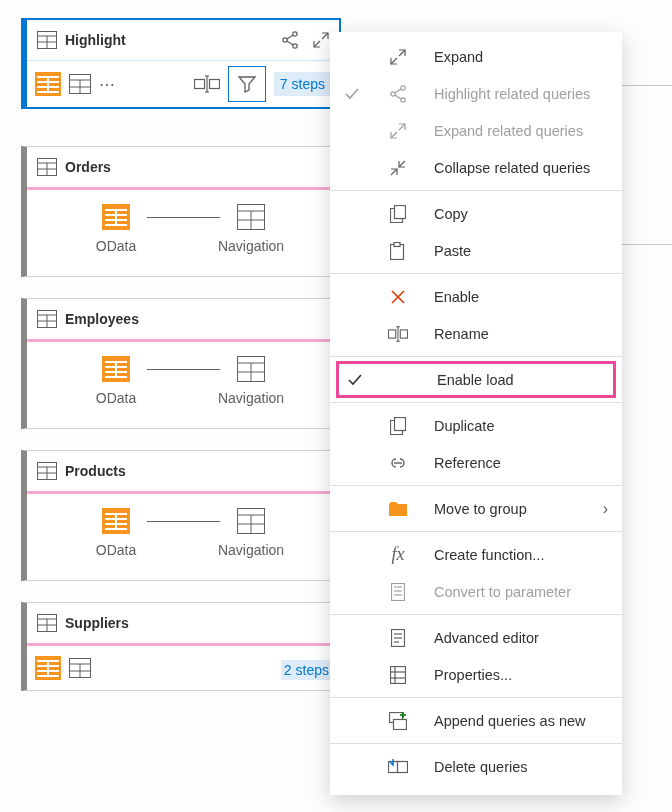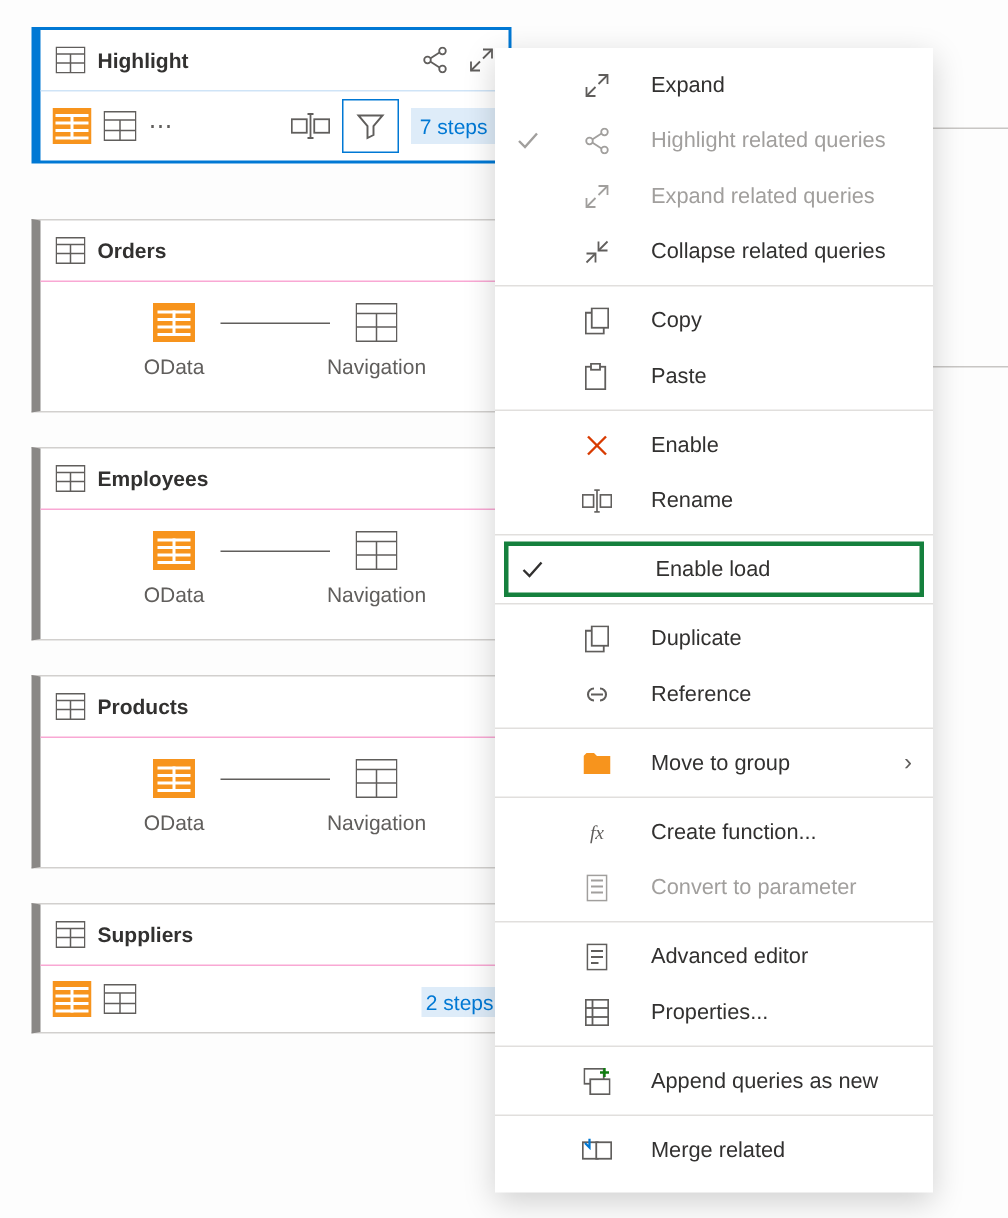--- a/index.html
+++ b/index.html
@@ -46,21 +46,21 @@
     margin-left: 8px;
     flex: 1;
   }
   .card-header .hicons {
     display: flex;
     gap: 14px;
     align-items: center;
   }
   .card-body {
     height: 86px;
-    border-top: 1px solid #f9a8d4;
+    border-top: 3px solid #f9a8d4;
     position: relative;
   }
   .step-badge {
     position: absolute;
     right: 8px;
     bottom: 10px;
     font-size: 14px;
     color: #0078d4;
     background: #deecf9;
     padding: 2px 3px;
@@ -139,21 +139,21 @@
   .menu-item {
     display: flex;
     align-items: center;
     height: 37px;
     padding: 0 14px 0 12px;
     font-size: 14.5px;
     color: #323130;
     gap: 26px;
   }
   .menu-item.disabled { color: #a19f9d; }
-  .menu-item.highlight { border: 3px solid #15803d; box-sizing: border-box; margin: 0 6px 1px 6px; padding: 0 8px 0 6px;}
+  .menu-item.highlight { border: 3px solid #ec4899; box-sizing: border-box; margin: 0 6px 1px 6px; padding: 0 8px 0 6px;}
   .menu-item .check-col {
     width: 20px;
     display: flex;
     justify-content: center;
   }
   .menu-item .icon-col {
     width: 20px;
     display: flex;
     justify-content: center;
   }
@@ -571,21 +571,21 @@
           </svg>
       </span>
       <span class="label">Move to group</span>
       <span class="chev">›</span>
     </div>
 
     <div class="sep"></div>
 
     <div class="menu-item">
       <span class="check-col"></span>
-      <span class="icon-col" style="font-style:italic;font-family:serif;font-size:13px;color:#605e5c;">fx</span>
+      <span class="icon-col" style="font-style:italic;font-family:serif;font-size:18px;color:#605e5c;">fx</span>
       <span class="label">Create function...</span>
     </div>
 
     <div class="menu-item disabled">
       <span class="check-col"></span>
       <span class="icon-col">
         <svg width="14" height="18" viewBox="0 0 14 18" fill="none" stroke="#a19f9d" stroke-width="1.2">
             <rect x="0.5" y="0.5" width="13" height="17"></rect>
             <line x1="3" y1="4" x2="11" y2="4"></line>
             <line x1="3" y1="8" x2="11" y2="8"></line>
@@ -645,18 +645,18 @@
 
     <div class="menu-item">
       <span class="check-col"></span>
       <span class="icon-col">
         <svg width="20" height="16" viewBox="0 0 20 16" fill="none" stroke="#605e5c" stroke-width="1.2">
             <rect x="0.5" y="2.5" width="10" height="11"></rect>
             <rect x="9.5" y="2.5" width="10" height="11" fill="#fff"></rect>
             <polyline points="5,0 5,6 2,3" stroke="#0078d4" fill="none" stroke-width="1.5"></polyline>
           </svg>
       </span>
-      <span class="label">Merge related</span>
+      <span class="label">Delete queries</span>
     </div>
 
   </div>
 
 </div>
 
 </body></html>

